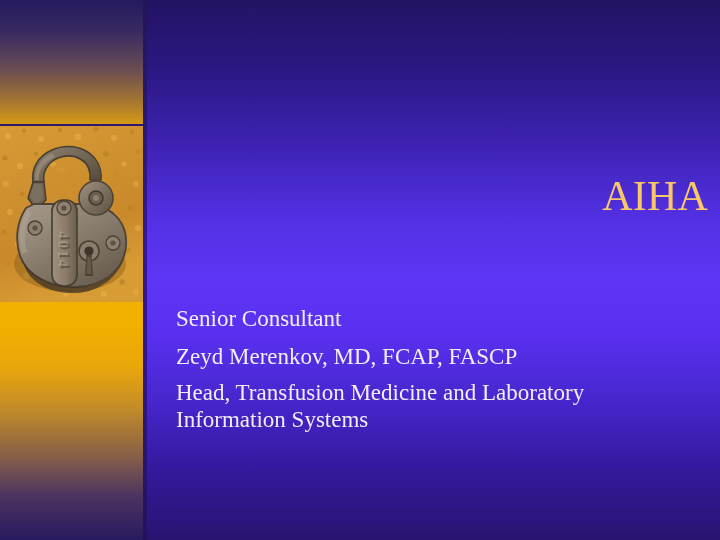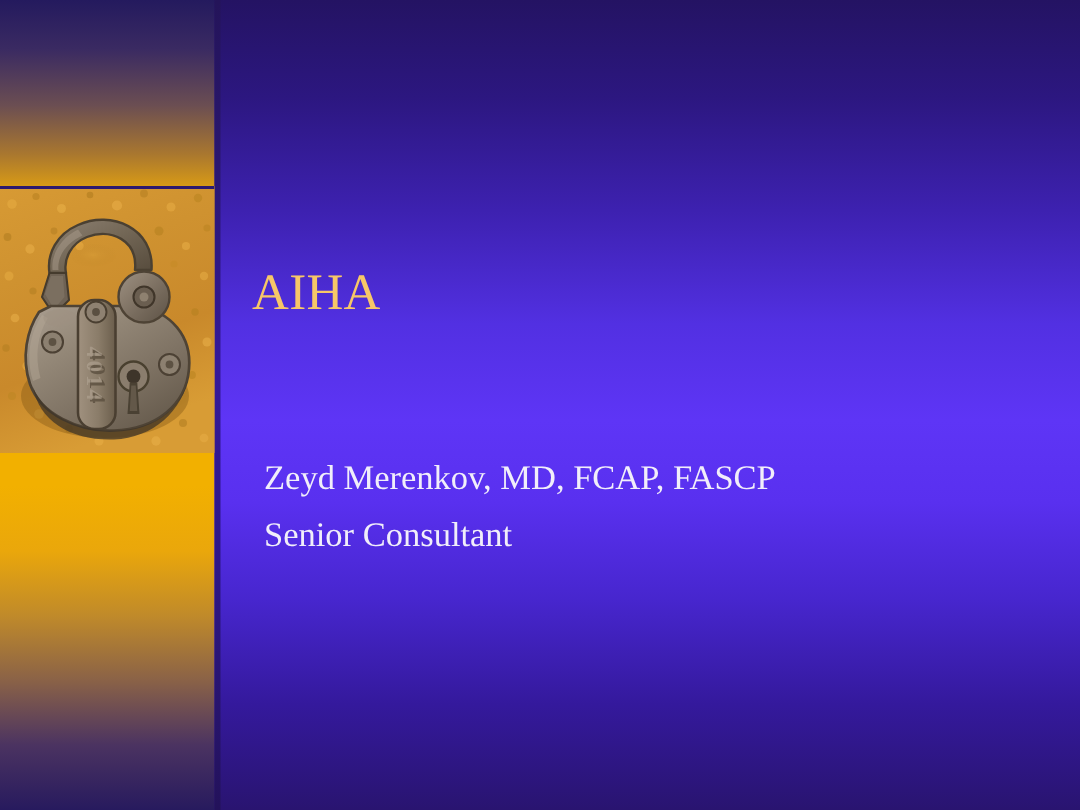--- a/index.html
+++ b/index.html
@@ -83,23 +83,23 @@
     background: #2d1a6e;
   }
   #photo svg { display: block; }
 
   
   #title-block {
     position: absolute;
     left: 168px;
     top: 174px;
     width: 540px;
-    text-align: left;
+    text-align: right;
     color: #f7c768;
-    font-size: 34px;
+    font-size: 42px;
     line-height: 44px;
     letter-spacing: 0.2px;
   }
   #title-block .tline { display: block; white-space: nowrap; }
 
   #subtitle-block {
     position: absolute;
     left: 176px;
     top: 303px;
     width: 520px;
@@ -261,17 +261,18 @@
                C 122 150, 102 168, 76 169 C 48 170, 26 157, 22 134 Z" fill="#3f3427" opacity="0.75"></path>
     </svg>
     <div id="photo-top-line"></div>
   </div>
 
   <div id="title-block">
     <span class="tline">AIHA</span>
   </div>
 
   <div id="subtitle-block">
+    <span class="sline">Senior Consultant</span>
     <span class="sline">Zeyd Merenkov, MD, FCAP, FASCP</span>
-    <span class="sline">Senior Consultant</span>
+    <span class="sline wrap">Head, Transfusion Medicine and Laboratory Information Systems</span>
   </div>
 
 </div>
 
 </body></html>

